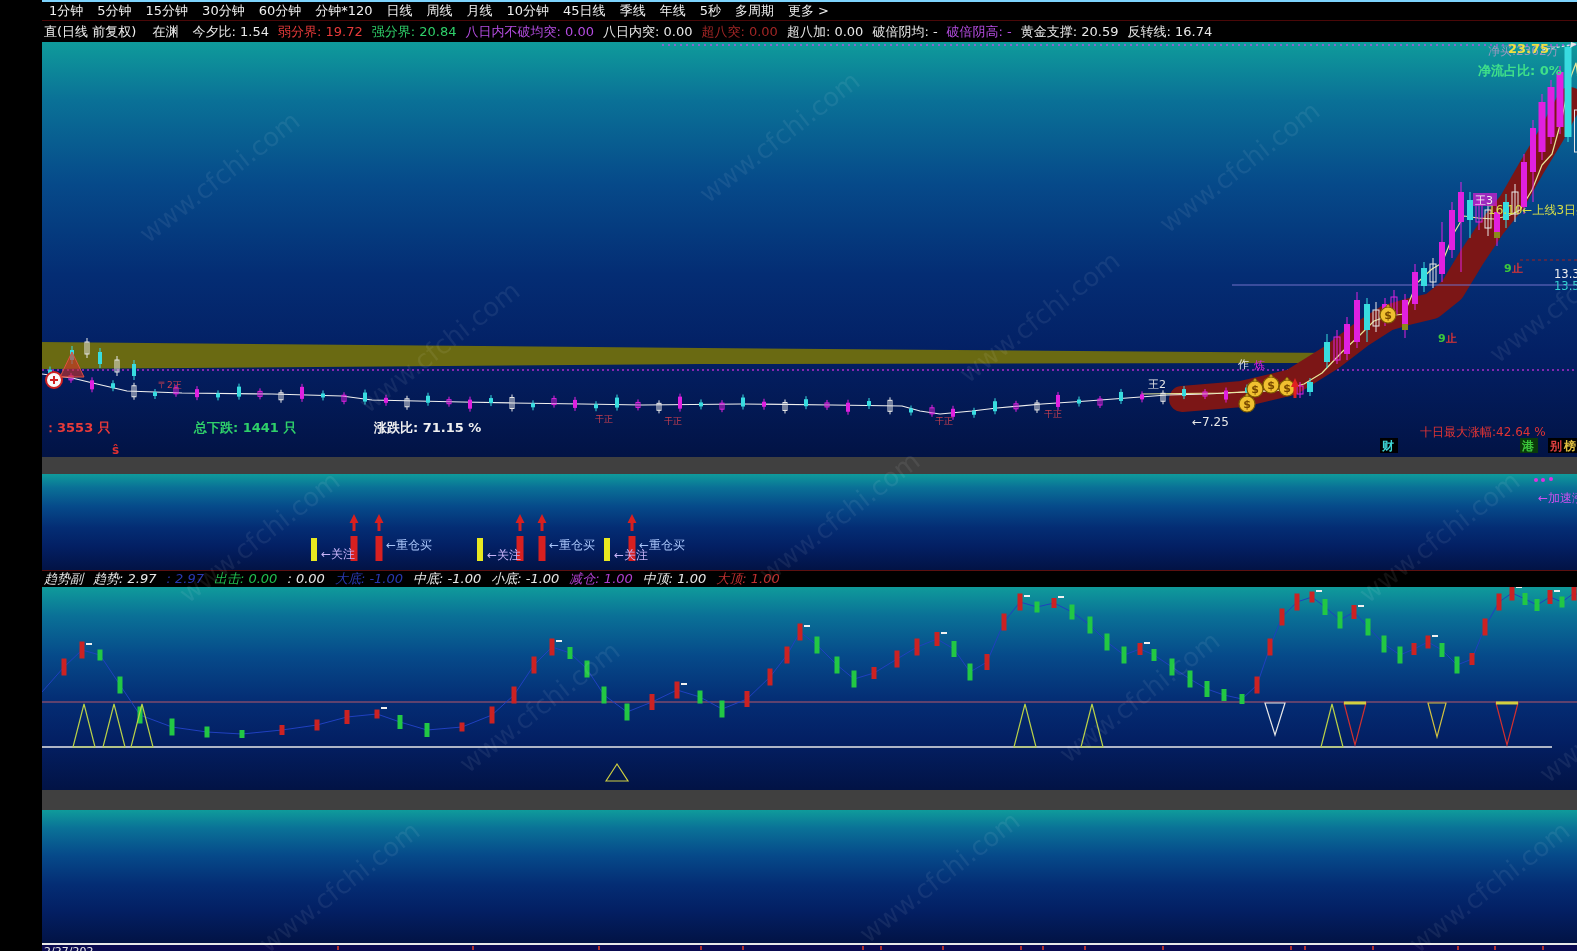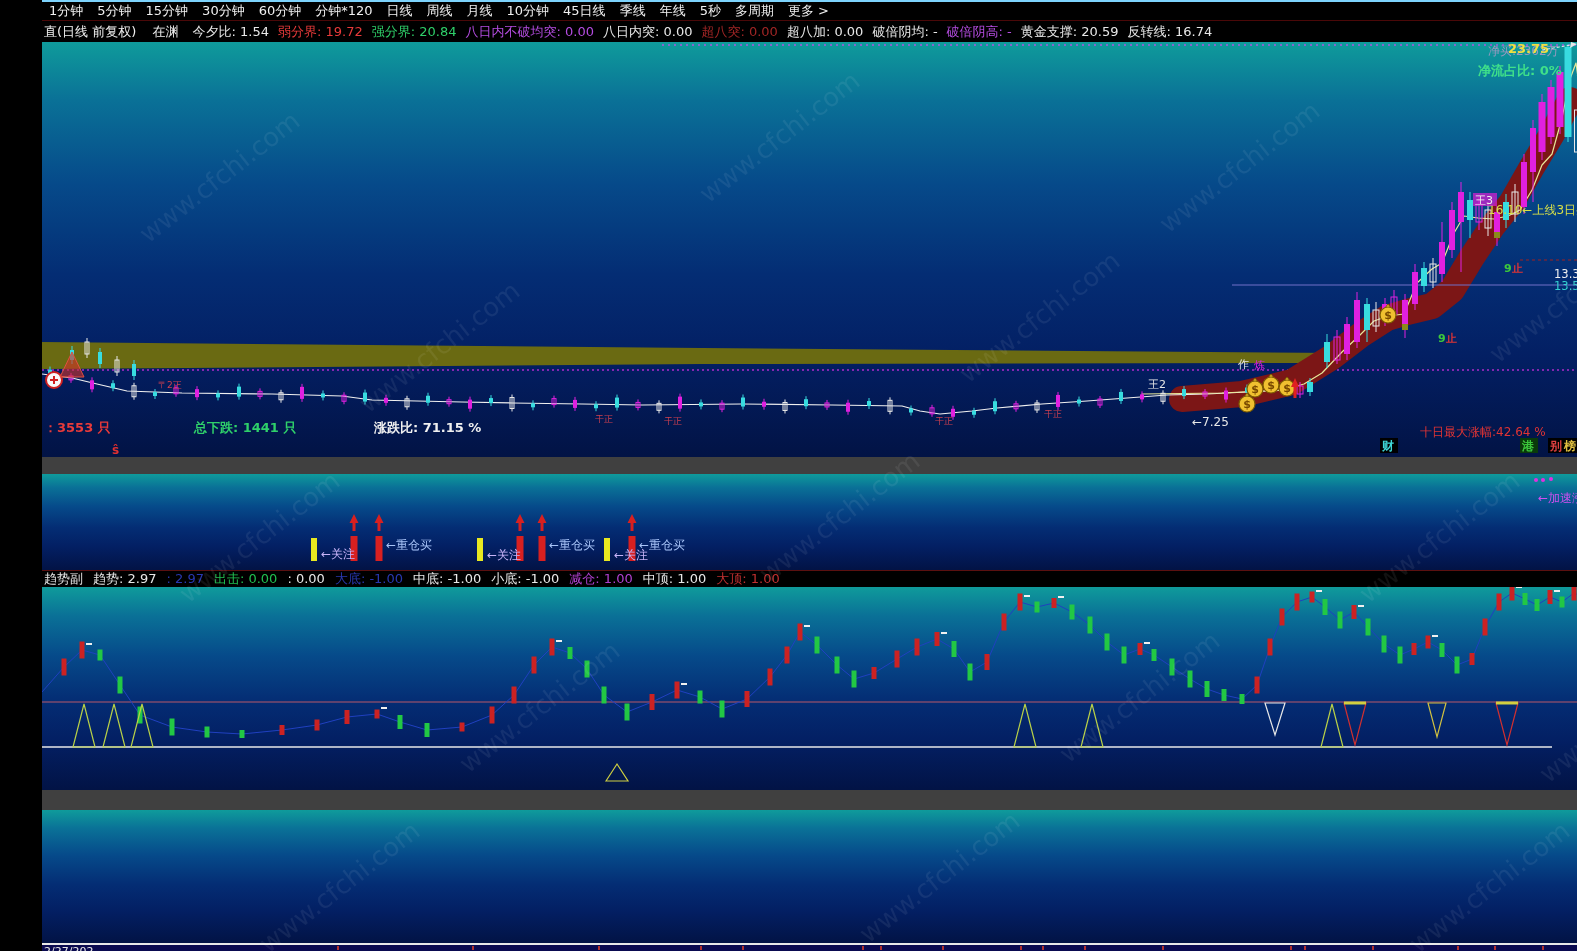--- a/index.html
+++ b/index.html
@@ -12,21 +12,21 @@
   #menu-right .btn{display:inline-block;padding:0 9px;border-left:1px solid #9a9a9a;color:#f0f0f0;}
   #infobar{top:18px;height:22px;line-height:21px;font-size:13px;border-top:1px solid #4a0808;border-bottom:1px solid #120202;}
   #infobar .fld{display:inline-block;margin-right:9px;}
   #infobar .lead{display:inline-block;margin:0 10px 0 2px;color:#f0f0f0;}
   .grad{background:linear-gradient(180deg,#0f9b9b 0%,#0a7197 14%,#064a8a 34%,#042d74 56%,#031f63 76%,#021345 100%);}
   #main-chart{position:absolute;top:40px;left:0;width:1577px;height:415px;}
   #sector-line{position:absolute;top:5px;left:35px;font-size:13px;color:#b44ce0;letter-spacing:1px;}
   #jiugao-title{top:455px;height:17px;line-height:16px;font-size:13px;border-top:2px solid #6a0c0c;}
   #jiugao-panel{position:absolute;top:472px;left:0;width:1577px;height:96px;}
   #trend-title{top:568px;height:17px;line-height:16px;font-size:13px;border-top:1px solid #5a1010;}
-  #trend-title .tf{display:inline-block;margin-right:10px;}
+  #trend-title .tf{display:inline-block;margin-right:10px;font-style:italic;}
   #trend-panel{position:absolute;top:585px;left:0;width:1577px;height:203px;}
   #yinmai-bar{top:788px;height:20px;line-height:19px;font-size:13px;border-top:1px solid #4a1a5a;}
   #bottom-panel{position:absolute;top:808px;left:0;width:1577px;height:133px;}
   #axis-line{position:absolute;top:941px;left:0;width:1577px;height:2px;background:#e8e8e8;}
   #bottom-strip{position:absolute;top:943px;left:0;width:1577px;height:8px;background:#0a0a50;color:#e8e8e8;font-size:11px;overflow:hidden;}
   #bottom-strip .date{position:absolute;left:2px;top:0px;}
   #ticks-svg{position:absolute;left:0;top:0;}
   svg{display:block;position:absolute;top:0;left:0;}
   #watermarks{position:absolute;inset:0;pointer-events:none;}
   #watermarks span{position:absolute;font-size:26px;color:rgba(255,255,255,0.07);transform:rotate(-38deg);white-space:nowrap;}

